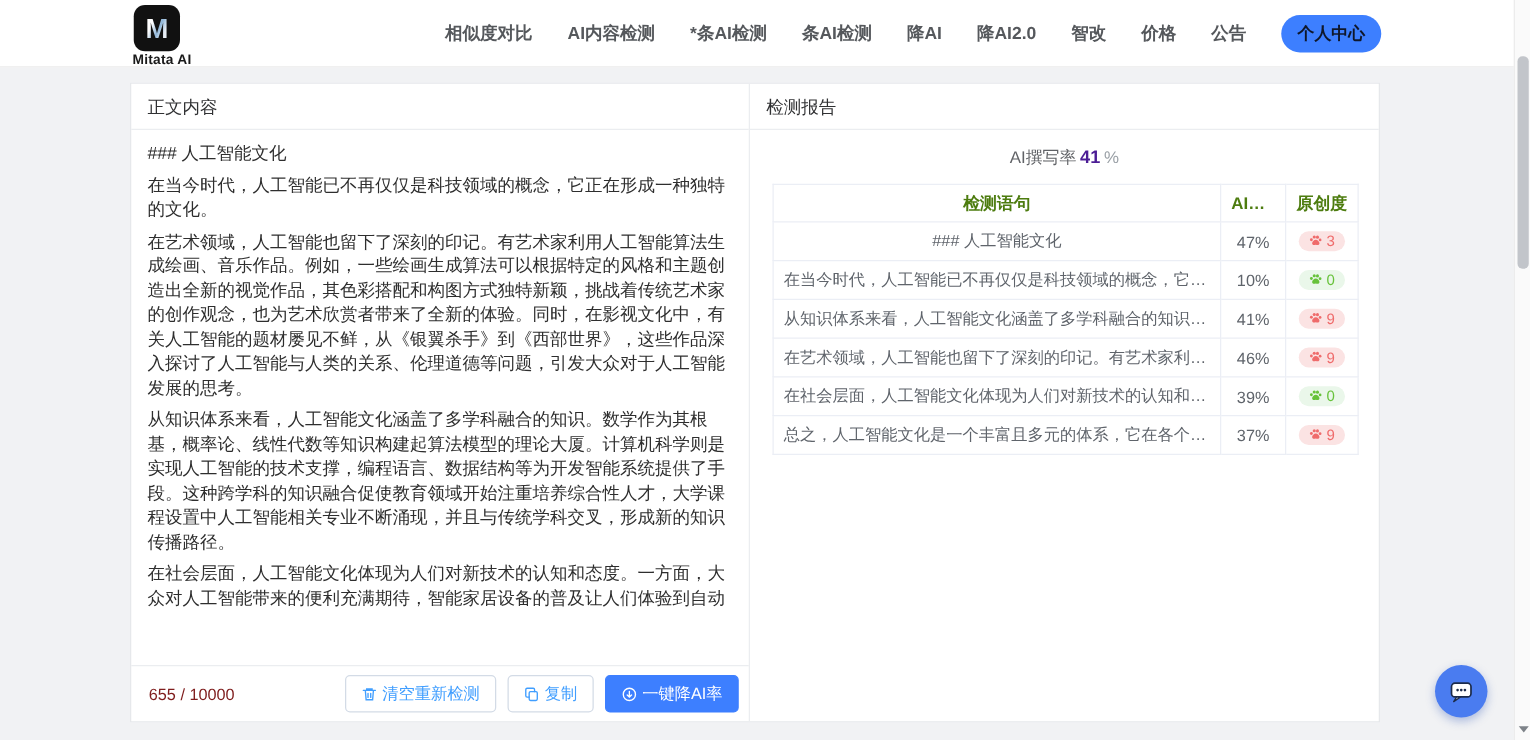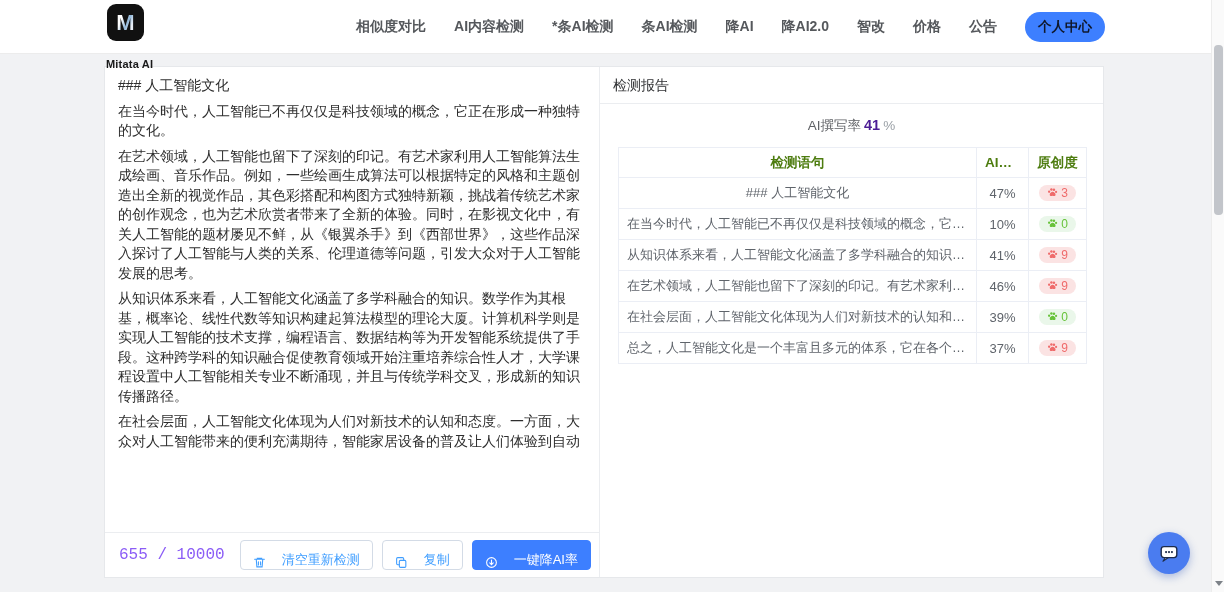--- a/index.html
+++ b/index.html
@@ -11,43 +11,43 @@
 
   
   .navbar { position:absolute; top:0; left:0; width:1224px; height:54px;
     background:#fff; border-bottom:1px solid #ececec; z-index:5; }
   .brand { position:absolute; left:106px; top:4px; width:60px; text-align:left; }
   .logo-box { width:37px; height:37px; background:#111; border-radius:9px;
     display:flex; align-items:center; justify-content:center; margin-left:1px; }
   .logo-m { font-weight:800; font-size:22px; line-height:1;
     background:linear-gradient(115deg,#ffffff 30%,#8fb6d9 55%,#e8eef5 75%);
     -webkit-background-clip:text; background-clip:text; color:transparent; }
-  .brand-name { font-size:11px; font-weight:700; color:#1a1a1a; margin-top:17px; letter-spacing:.2px; }
+  .brand-name { font-size:11px; font-weight:700; color:#1a1a1a; margin-top:1px; letter-spacing:.2px; }
   .nav { position:absolute; right:119px; top:0; height:54px; display:flex;
     align-items:center; gap:28px; }
   .nav-item { font-size:14px; font-weight:700; color:#55585c; cursor:pointer; white-space:nowrap; }
   .profile-btn { background:#3d7fff; color:#0f172a; font-size:13.5px; font-weight:600;
     padding:6px 13px; border:none; border-radius:15px; cursor:pointer; }
 
   
   .card { position:absolute; left:104px; top:66px; width:1000px; height:512px;
     background:#fff; border:1px solid #e6e8eb; display:flex; }
   .pane-left { width:497px; border-right:1px solid #ebedf0; position:relative; }
   .pane-right { flex:1; position:relative; }
   .pane-header { height:37px; line-height:37px; padding-left:13px; font-size:14px;
     color:#303133; border-bottom:1px solid #ebedf0; }
 
   
   .doc { padding:9px 9px 0 13px; font-size:14px; line-height:19.5px; color:#2e2e2e;
     height:384px; overflow:hidden; }
   .doc p { margin-bottom:6px; }
   .editor-footer { position:absolute; left:0; bottom:0; width:100%; height:45px;
     border-top:1px solid #ebedf0; display:flex; align-items:center; padding:0 8px 0 14px; }
-  .char-count { font-size:16px; color:#8b5cf6; flex:1;font-family:Liberation Mono, monospace; }
-  .btn { display:inline-flex; align-items:flex-end; gap:16px; height:30px; padding:0 12px;
+  .char-count { font-size:13px; color:#7f1d1d; flex:1; }
+  .btn { display:inline-flex; align-items:center; gap:4px; height:30px; padding:0 12px;
     border-radius:4px; font-size:13px; cursor:pointer; white-space:nowrap; }
   .btn + .btn { margin-left:9px; }
   .btn-plain { background:#fff; border:1px solid #d3dbe6; color:#409eff; }
   .btn-primary { background:#3d7fff; border:1px solid #3d7fff; color:#fff; }
   .btn svg { width:13px; height:13px; }
 
   
   .summary { text-align:center; margin-top:13px; font-size:13.5px; color:#606266; }
   .summary .val { color:#4c1d95; font-weight:700; font-size:14.5px; margin:0 3px; }
   .summary .unit { color:#9aa0a6; }
@@ -90,20 +90,21 @@
   </div>
   <div class="nav">
     <span id="nav-items" style="display: contents;"><span class="nav-item">相似度对比</span><span class="nav-item">AI内容检测</span><span class="nav-item">*条AI检测</span><span class="nav-item">条AI检测</span><span class="nav-item">降AI</span><span class="nav-item">降AI2.0</span><span class="nav-item">智改</span><span class="nav-item">价格</span><span class="nav-item">公告</span></span>
     <button class="profile-btn">个人中心</button>
   </div>
 </div>
 
 <div class="card">
 
   <div class="pane-left">
+    <div class="pane-header">正文内容</div>
     <div class="doc" id="doc">
         <p>### 人工智能文化</p>
         <p>在当今时代，人工智能已不再仅仅是科技领域的概念，它正在形成一种独特的文化。</p>
         <p>在艺术领域，人工智能也留下了深刻的印记。有艺术家利用人工智能算法生成绘画、音乐作品。例如，一些绘画生成算法可以根据特定的风格和主题创造出全新的视觉作品，其色彩搭配和构图方式独特新颖，挑战着传统艺术家的创作观念，也为艺术欣赏者带来了全新的体验。同时，在影视文化中，有关人工智能的题材屡见不鲜，从《银翼杀手》到《西部世界》，这些作品深入探讨了人工智能与人类的关系、伦理道德等问题，引发大众对于人工智能发展的思考。</p>
         <p>从知识体系来看，人工智能文化涵盖了多学科融合的知识。数学作为其根基，概率论、线性代数等知识构建起算法模型的理论大厦。计算机科学则是实现人工智能的技术支撑，编程语言、数据结构等为开发智能系统提供了手段。这种跨学科的知识融合促使教育领域开始注重培养综合性人才，大学课程设置中人工智能相关专业不断涌现，并且与传统学科交叉，形成新的知识传播路径。</p>
         <p>在社会层面，人工智能文化体现为人们对新技术的认知和态度。一方面，大众对人工智能带来的便利充满期待，智能家居设备的普及让人们体验到自动化生活的舒适。但另一方面，对于人工智能可能带来的失业问题、伦理困境等也存在担忧。这种复杂的情感交织构成了社会文化的一部分，促使政府、企业和科研机构共同探讨如何规范人工智能的发展，制定相应的伦理准则和法律，以确保人类与人工智能和谐共生。</p>
       </div>
     <div class="editor-footer">
       <span class="char-count">655 / 10000</span>
       <button class="btn btn-plain">

